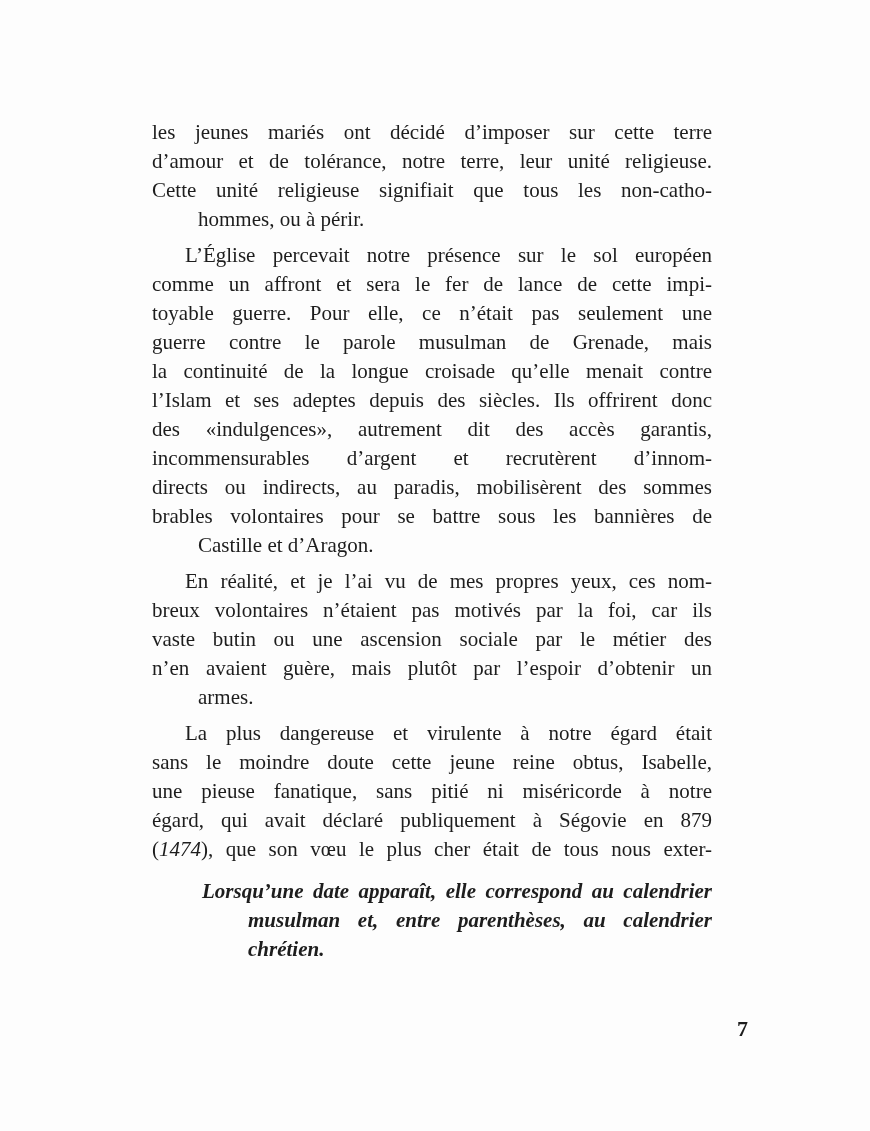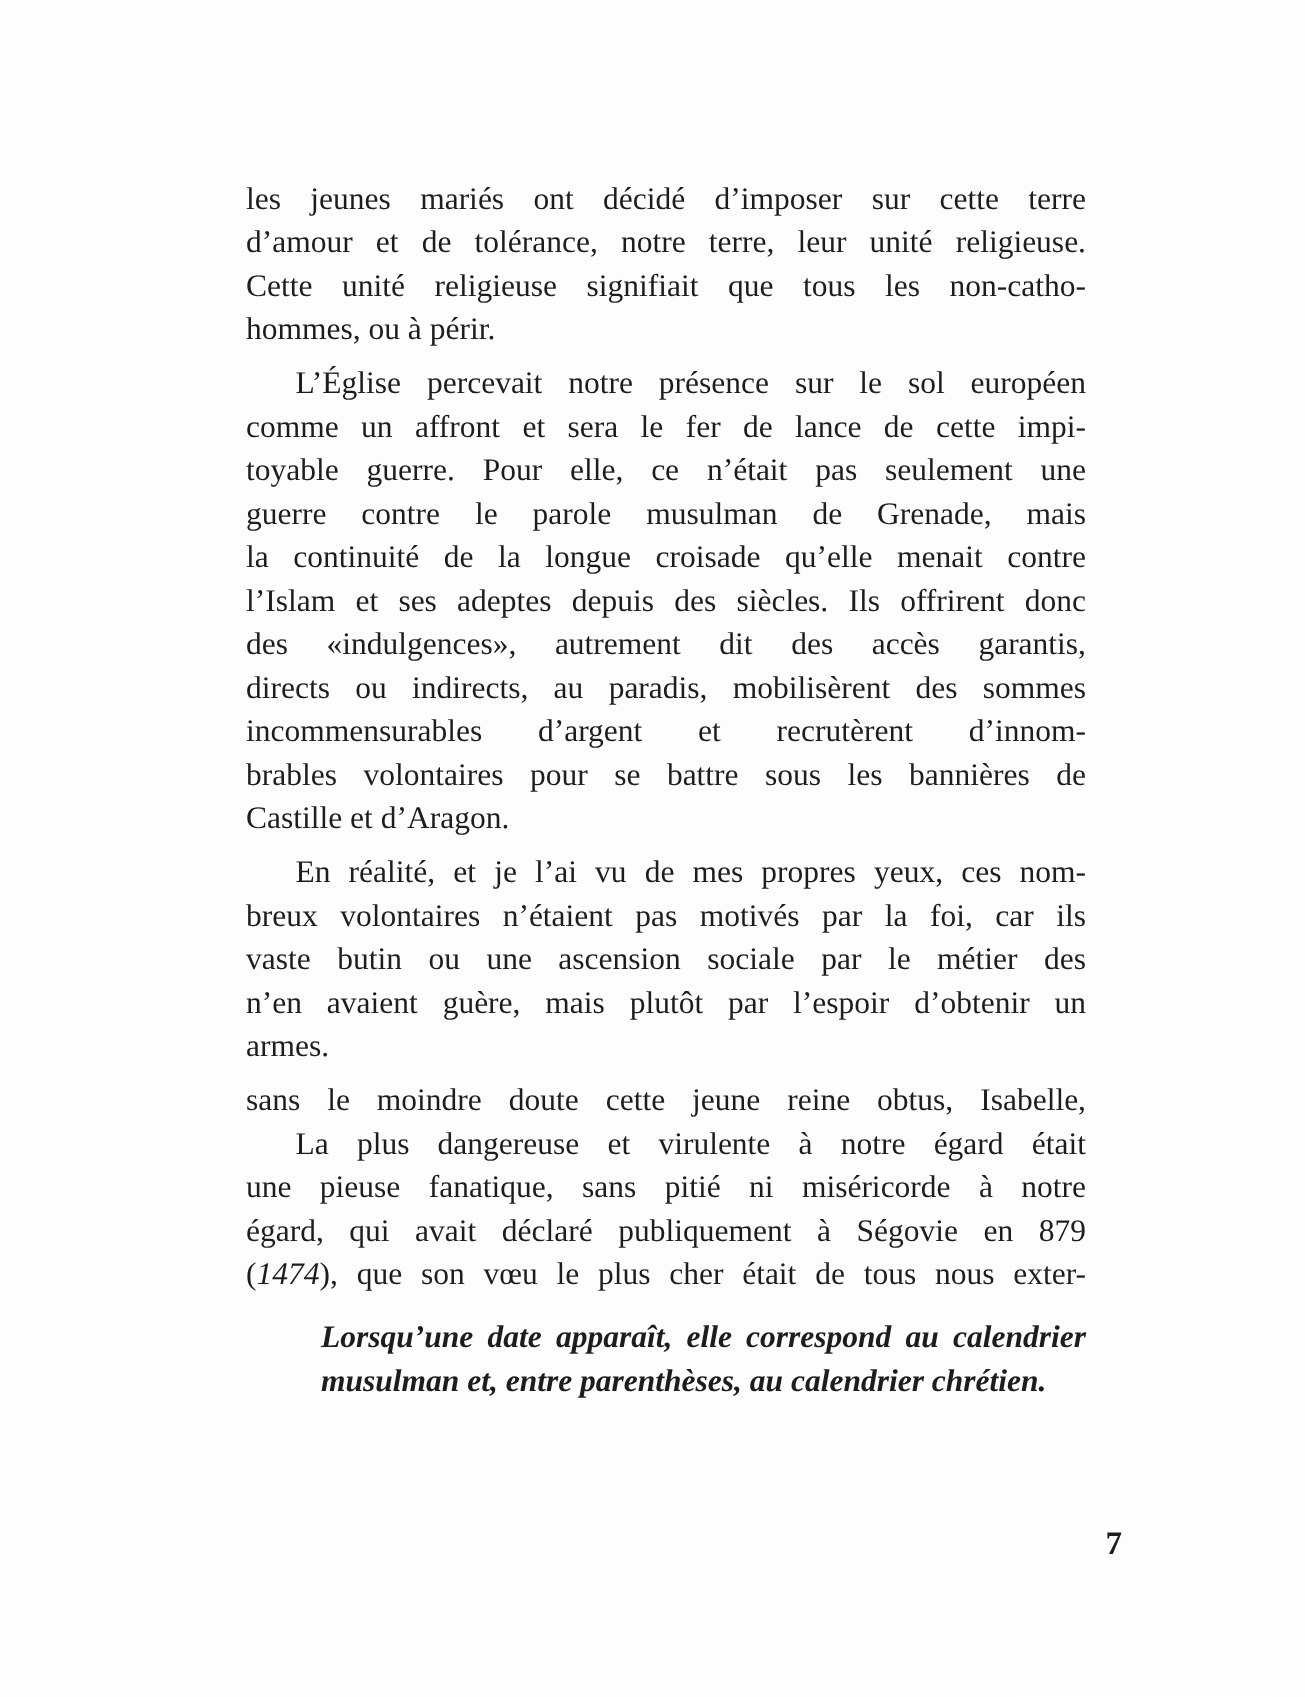--- a/index.html
+++ b/index.html
@@ -11,34 +11,35 @@
     position: relative;
     width: 870px;
     height: 1131px;
     background: #fdfdfd;
     color: #1d1d1d;
     font-family: "Liberation Serif", "DejaVu Serif", serif;
     overflow: hidden;
   }
   .text-block {
     position: absolute;
-    left: 164px;
+    left: 152px;
     top: 118px;
     width: 560px;
     font-size: 21px;
     line-height: 29px;
   }
   .para { margin: 0 0 7px 0; }
   .para:last-of-type { margin-bottom: 0; }
   .line {
     text-align: justify;
     text-align-last: justify;
   }
   .line.last {
     text-align-last: left;
+    margin-left: 46px;
   }
   .line.indent {
     text-indent: 33px;
   }
   .note {
     margin-top: 13px;
     margin-left: 50px;
     font-style: italic;
     font-weight: bold;
   }
@@ -67,37 +68,37 @@
     </div>
 
     <div class="para">
       <div class="line indent">L’Église percevait notre présence sur le sol européen</div>
       <div class="line">comme un affront et sera le fer de lance de cette impi-</div>
       <div class="line">toyable guerre. Pour elle, ce n’était pas seulement une</div>
       <div class="line">guerre contre le parole musulman de Grenade, mais</div>
       <div class="line">la continuité de la longue croisade qu’elle menait contre</div>
       <div class="line">l’Islam et ses adeptes depuis des siècles. Ils offrirent donc</div>
       <div class="line">des «indulgences», autrement dit des accès garantis,</div>
+      <div class="line">incommensurables d’argent et recrutèrent d’innom-</div>
       <div class="line">directs ou indirects, au paradis, mobilisèrent des sommes</div>
-      <div class="line">incommensurables d’argent et recrutèrent d’innom-</div>
       <div class="line">brables volontaires pour se battre sous les bannières de</div>
       <div class="line last">Castille et d’Aragon.</div>
     </div>
 
     <div class="para">
       <div class="line indent">En réalité, et je l’ai vu de mes propres yeux, ces nom-</div>
       <div class="line">breux volontaires n’étaient pas motivés par la foi, car ils</div>
       <div class="line">vaste butin ou une ascension sociale par le métier des</div>
       <div class="line">n’en avaient guère, mais plutôt par l’espoir d’obtenir un</div>
       <div class="line last">armes.</div>
     </div>
 
     <div class="para">
+      <div class="line indent">La plus dangereuse et virulente à notre égard était</div>
       <div class="line">sans le moindre doute cette jeune reine obtus, Isabelle,</div>
-      <div class="line indent">La plus dangereuse et virulente à notre égard était</div>
       <div class="line">une pieuse fanatique, sans pitié ni miséricorde à notre</div>
       <div class="line">égard, qui avait déclaré publiquement à Ségovie en 879</div>
       <div class="line"><span>(</span><span class="italic">1474</span><span>), que son vœu le plus cher était de tous nous exter-</span></div>
     </div>
 
     <div class="note">
       <div class="line">Lorsqu’une date apparaît, elle correspond au calendrier</div>
       <div class="line last">musulman et, entre parenthèses, au calendrier chrétien.</div>
     </div>
 

